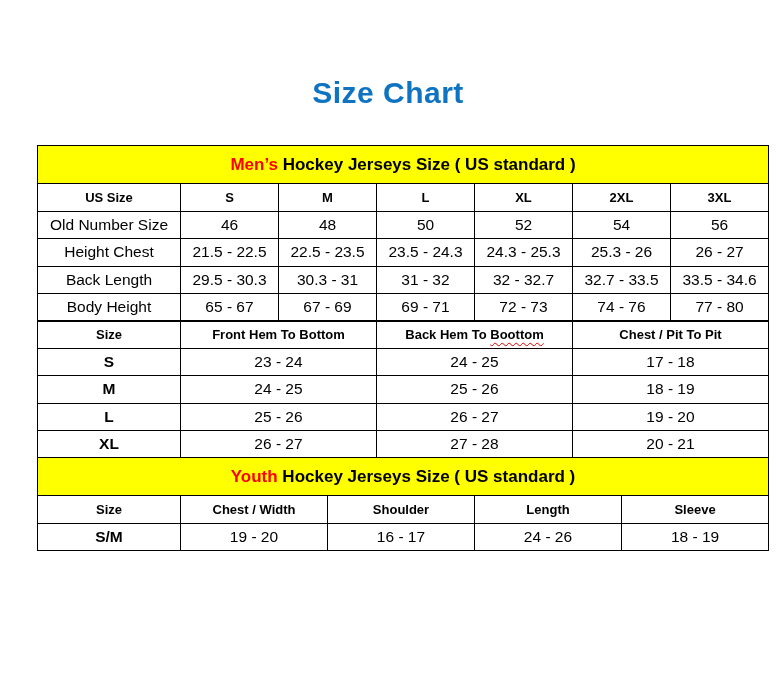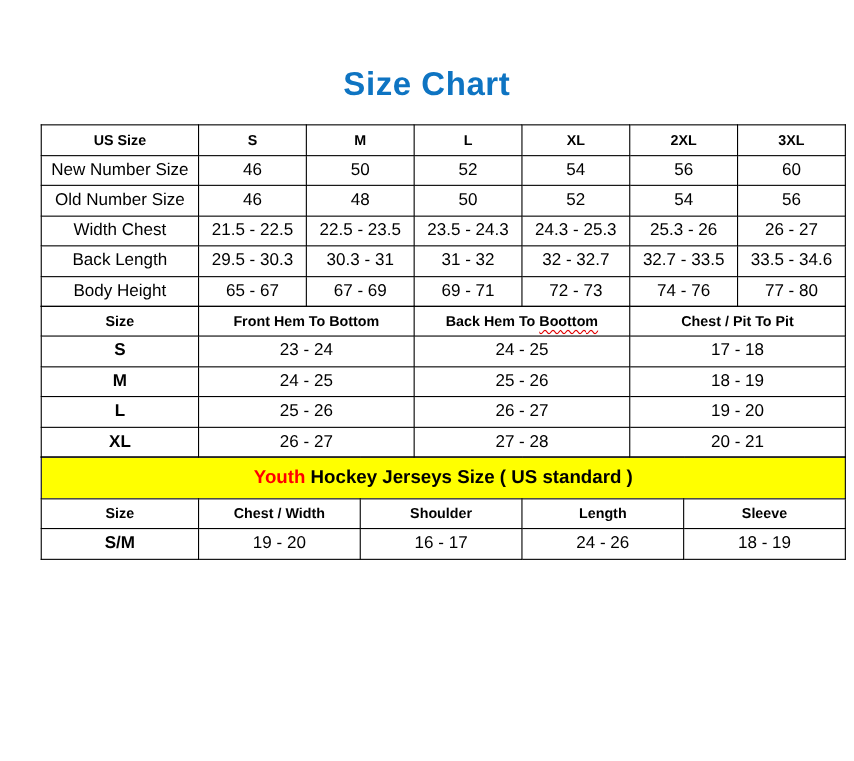--- a/index.html
+++ b/index.html
@@ -5,21 +5,21 @@
   html, body { margin: 0; padding: 0; background: #ffffff; }
   .page {
     width: 776px;
     height: 692px;
     background: #ffffff;
     position: relative;
     overflow: hidden;
     font-family: "Liberation Sans", sans-serif;
   }
   .title {
-    margin: 0;
+    margin: 16px;
     padding-top: 60px;
     padding-bottom: 19px;
     text-align: center;
     font-size: 30px;
     font-weight: bold;
     letter-spacing: 0.5px;
     color: #0E74C2;
   }
   .tables {
     width: 731px;
@@ -80,48 +80,42 @@
           <col style="width: 143px;">
           <col style="width: 98px;">
           <col style="width: 98px;">
           <col style="width: 98px;">
           <col style="width: 98px;">
           <col style="width: 98px;">
           <col style="width: 98px;">
         </colgroup>
         <tbody>
           <tr>
+            <td colspan="7" class="banner"><span class="hl">Men’s</span><span> Hockey Jerseys Size ( US standard )</span></td>
+          </tr>
+          <tr>
             <th>US Size</th>
             <th>S</th>
             <th>M</th>
             <th>L</th>
             <th>XL</th>
             <th>2XL</th>
             <th>3XL</th>
           </tr>
           <tr>
-            <td class="row-label">New Number Size</td>
-            <td class="value">46</td>
-            <td class="value">50</td>
-            <td class="value">52</td>
-            <td class="value">54</td>
-            <td class="value">56</td>
-            <td class="value">60</td>
-          </tr>
-          <tr>
             <td class="row-label">Old Number Size</td>
             <td class="value">46</td>
             <td class="value">48</td>
             <td class="value">50</td>
             <td class="value">52</td>
             <td class="value">54</td>
             <td class="value">56</td>
           </tr>
           <tr>
-            <td class="row-label">Width Chest</td>
+            <td class="row-label">Height Chest</td>
             <td class="value">21.5 - 22.5</td>
             <td class="value">22.5 - 23.5</td>
             <td class="value">23.5 - 24.3</td>
             <td class="value">24.3 - 25.3</td>
             <td class="value">25.3 - 26</td>
             <td class="value">26 - 27</td>
           </tr>
           <tr>
             <td class="row-label">Back Length</td>
             <td class="value">29.5 - 30.3</td>

